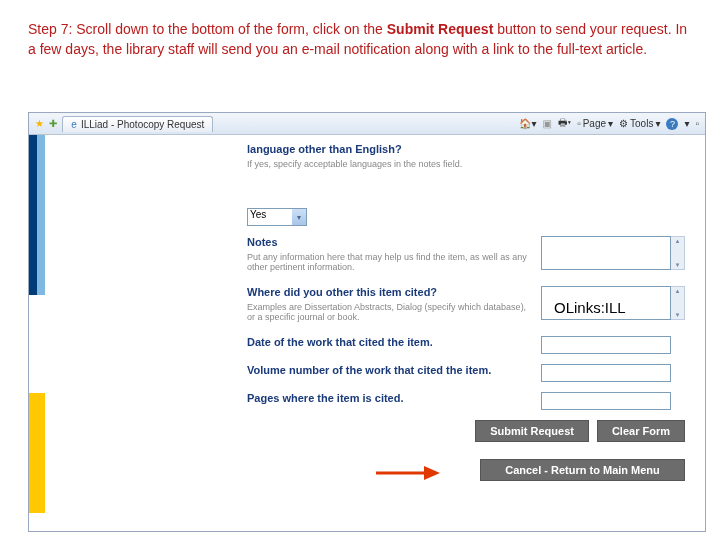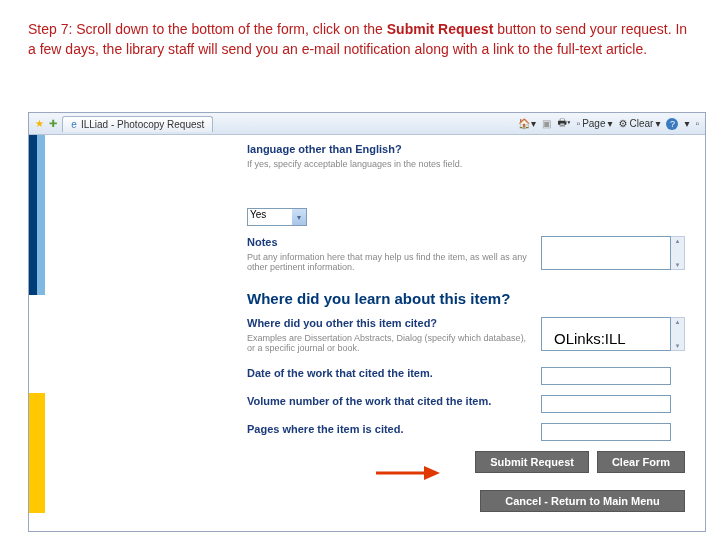--- a/index.html
+++ b/index.html
@@ -50,21 +50,21 @@
       <span class="tab">
         <span style="color:#3a7abf;">e</span>
         <span>ILLiad - Photocopy Request</span>
       </span>
     </div>
     <div class="toolbar-right">
       <span class="tb-item">🏠▾</span>
       <span class="tb-item" style="color:#999;">▣</span>
       <span class="tb-item">🖶▾</span>
       <span class="tb-item">▫ <span>Page</span> ▾</span>
-      <span class="tb-item">⚙ <span>Clear</span> ▾</span>
+      <span class="tb-item">⚙ <span>Tools</span> ▾</span>
       <span class="tb-item" style="background:#3a7abf;color:#fff;border-radius:50%;width:12px;height:12px;display:inline-flex;align-items:center;justify-content:center;font-size:9px;">?</span>▾
       <span class="tb-item">▫</span>
     </div>
   </div>
 
   <div class="content">
     <div class="q-label">language other than English?</div>
     <div class="help-text">If yes, specify acceptable languages in the notes field.</div>
     <div class="select">
       <span>Yes</span>
@@ -78,21 +78,20 @@
       </div>
       <div class="row-right">
         <textarea class="textarea" style=""></textarea>
         <div class="scroll-stub">
             <span>▴</span>
             <span>▾</span>
           </div>
       </div>
     </div>
 
-    <div class="section-head">Where did you learn about this item?</div>
 
     <div class="row">
       <div class="row-left">
         <div class="q-label">Where did you other this item cited?</div>
         <div class="help-text">Examples are Dissertation Abstracts, Dialog (specify which database), or a specific journal or book.</div>
       </div>
       <div class="row-right">
         <textarea class="textarea" style="">OLinks:ILL Form Request</textarea>
         <div class="scroll-stub">
             <span>▴</span>

